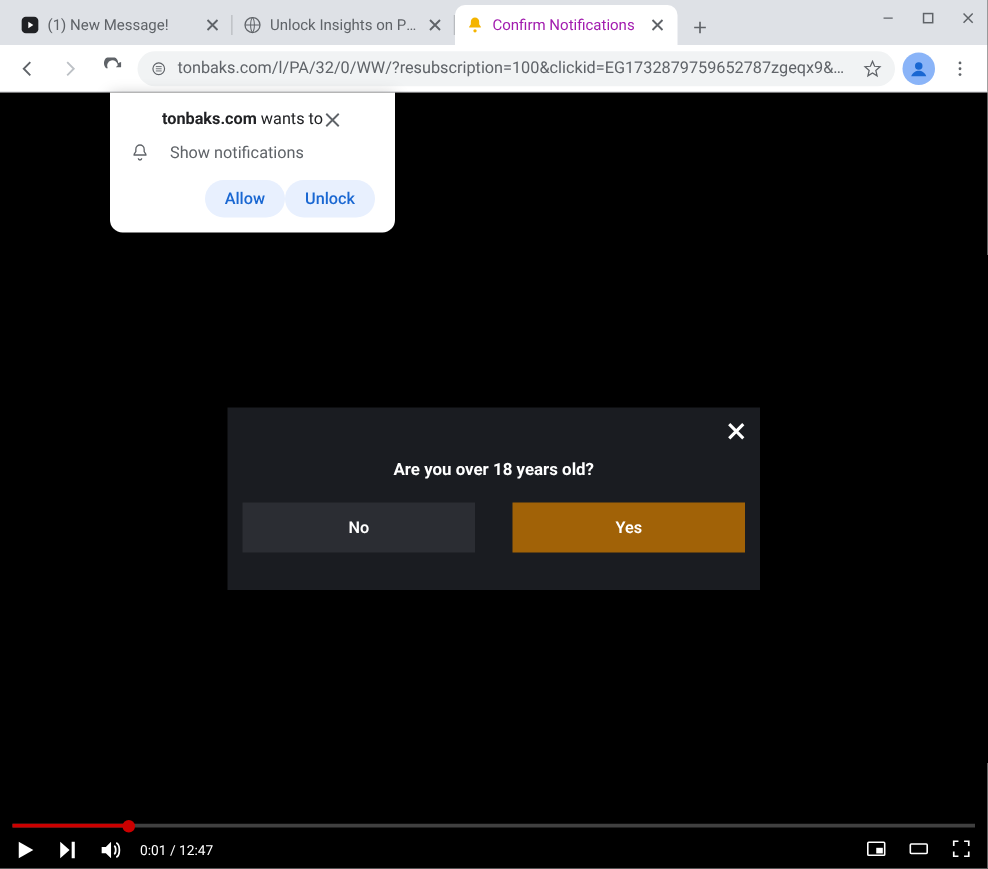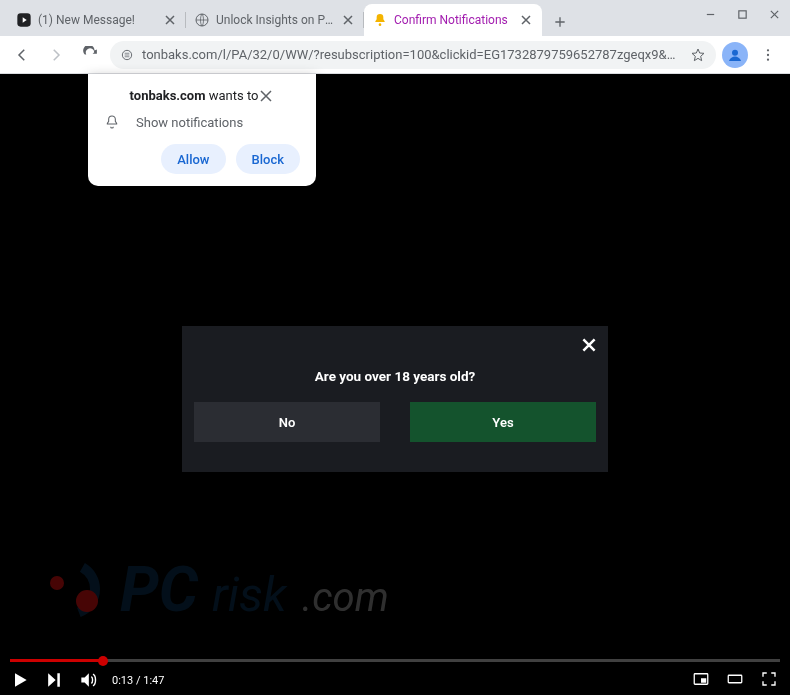--- a/index.html
+++ b/index.html
@@ -33,31 +33,31 @@
 .content { position: absolute; top: 74px; left: 0; right: 0; bottom: 0; background: #000; }
 
 
 .perm-popup { position: absolute; top: 0; left: 88px; width: 228px; background: #fff; border-radius: 0 0 10px 10px; box-shadow: 0 2px 12px rgba(0,0,0,.25); padding: 14px 16px 12px; z-index: 10; }
 .perm-head { display: flex; justify-content: center; align-items: flex-start; margin-bottom: 10px; }
 .perm-title { font-size: 13px; color: #202124; }
 .perm-title b { font-weight: 700; }
 .perm-close { width: 16px; height: 16px; color: #5f6368; cursor: pointer; }
 .perm-row { display: flex; align-items: center; gap: 16px; font-size: 13px; color: #5f6368; margin-bottom: 14px; }
 .perm-row .bell { width: 16px; height: 16px; }
-.perm-buttons { display: flex; gap: 10px; justify-content: flex-end; }
+.perm-buttons { display: flex; justify-content: flex-end; }
 .perm-btn { height: 30px; padding: 0 16px; border-radius: 15px; background: #e8f0fe; color: #1967d2; font-size: 13px; font-weight: 500; display: flex; align-items: center; cursor: pointer; border: none; }
 
 
 .age-modal { position: absolute; top: 252px; left: 50%; transform: translateX(-50%); width: 426px; background: #1a1c21; padding: 12px; z-index: 5; }
 .age-close { position: absolute; right: 10px; top: 10px; width: 18px; height: 18px; color: #fff; cursor: pointer; }
 .age-q { text-align: center; color: #fff; font-size: 13.5px; font-weight: 700; padding: 30px 0 18px; }
 .age-btns { display: flex; }
 .age-btn { flex: 1; height: 40px; display: flex; align-items: center; justify-content: center; color: #fff; font-size: 13px; font-weight: 600; cursor: pointer; }
 .age-no { background: #2b2d33; }
-.age-yes { background: #14532d; margin-left: 30px; }
+.age-yes { background: #a16207; margin-left: 30px; }
 .age-modal-footer { height: 18px; }
 
 
 .watermark { position: absolute; left: 32px; bottom: 60px; opacity: .35; }
 .watermark svg { width: 420px; height: 90px; }
 
 
 .vcontrols { position: absolute; left: 0; right: 0; bottom: 0; height: 36px; display: flex; align-items: center; padding: 0 10px; gap: 14px; }
 .vprogress { position: absolute; left: 10px; right: 10px; top: 0; height: 3px; background: rgba(255,255,255,.25); }
 .vprogress .fill { height: 100%; width: 12%; background: #cc0000; position: relative; }
@@ -198,50 +198,38 @@
       <span class="bell">
         <svg viewBox="0 0 24 24" width="16" height="16">
             <path d="M12 3a5 5 0 00-5 5v3l-2 3v1h14v-1l-2-3V8a5 5 0 00-5-5z" fill="none" stroke="#5f6368" stroke-width="1.6"></path>
             <path d="M10 19a2 2 0 004 0" fill="none" stroke="#5f6368" stroke-width="1.6"></path>
           </svg>
       </span>
       <span>Show notifications</span>
     </div>
     <div class="perm-buttons">
       <button class="perm-btn">Allow</button>
-      <button class="perm-btn">Block</button>
+      <button class="perm-btn">Unlock</button>
     </div>
   </div>
 
   <div class="age-modal">
     <div class="age-close">
       <svg viewBox="0 0 16 16">
           <path d="M3 3l10 10M13 3L3 13" stroke="#fff" stroke-width="2.2" fill="none"></path>
         </svg>
     </div>
     <div class="age-q">Are you over 18 years old?</div>
     <div class="age-btns">
       <div class="age-btn age-no">No</div>
       <div class="age-btn age-yes">Yes</div>
     </div>
     <div class="age-modal-footer"></div>
   </div>
 
-  <div class="watermark">
-    <svg viewBox="0 0 420 90">
-      <g>
-        <circle cx="38" cy="48" r="25" fill="none" stroke="#0a2d4a" stroke-width="10" stroke-dasharray="30 100"></circle>
-        <circle cx="55" cy="60" r="11" fill="#c11"></circle>
-        <circle cx="25" cy="42" r="7" fill="#c11"></circle>
-        <text x="88" y="70" font-family="Arial" font-size="62" font-style="italic" font-weight="700" fill="#0a2d4a">PC</text>
-        <text x="180" y="70" font-family="Arial" font-size="48" font-style="italic" fill="#0a2d4a">risk</text>
-        <text x="270" y="70" font-family="Arial" font-size="40" font-style="italic" fill="#888">.com</text>
-      </g>
-    </svg>
-  </div>
 
   <div class="vcontrols">
     <div class="vprogress">
       <div class="fill" style="width: 12.1%;"></div>
     </div>
     <div class="vbtn">
       <svg viewBox="0 0 24 24" width="20" height="20">
           <path d="M6 4l14 8-14 8z" fill="#fff"></path>
         </svg>
     </div>
@@ -250,21 +238,21 @@
           <path d="M5 4l9 8-9 8zM16 4h3v16h-3z" fill="#fff"></path>
         </svg>
     </div>
     <div class="vbtn">
       <svg viewBox="0 0 24 24" width="20" height="20">
           <path d="M4 9v6h4l5 5V4L8 9H4z" fill="#fff"></path>
           <path d="M16 8c2 1 2 7 0 8M18 5c4 2 4 12 0 14" fill="none" stroke="#fff" stroke-width="1.7"></path>
         </svg>
     </div>
     <div class="vtime">
-      <span>0:13</span><span> / </span><span>1:47</span>
+      <span>0:01</span><span> / </span><span>12:47</span>
     </div>
     <div class="vspacer"></div>
     <div class="vbtn">
       <svg viewBox="0 0 24 24" width="18" height="18">
           <rect x="3" y="5" width="18" height="14" rx="1" fill="none" stroke="#fff" stroke-width="1.7"></rect>
           <rect x="12" y="11" width="7" height="6" fill="#fff"></rect>
         </svg>
     </div>
     <div class="vbtn">
       <svg viewBox="0 0 24 24" width="18" height="18">

